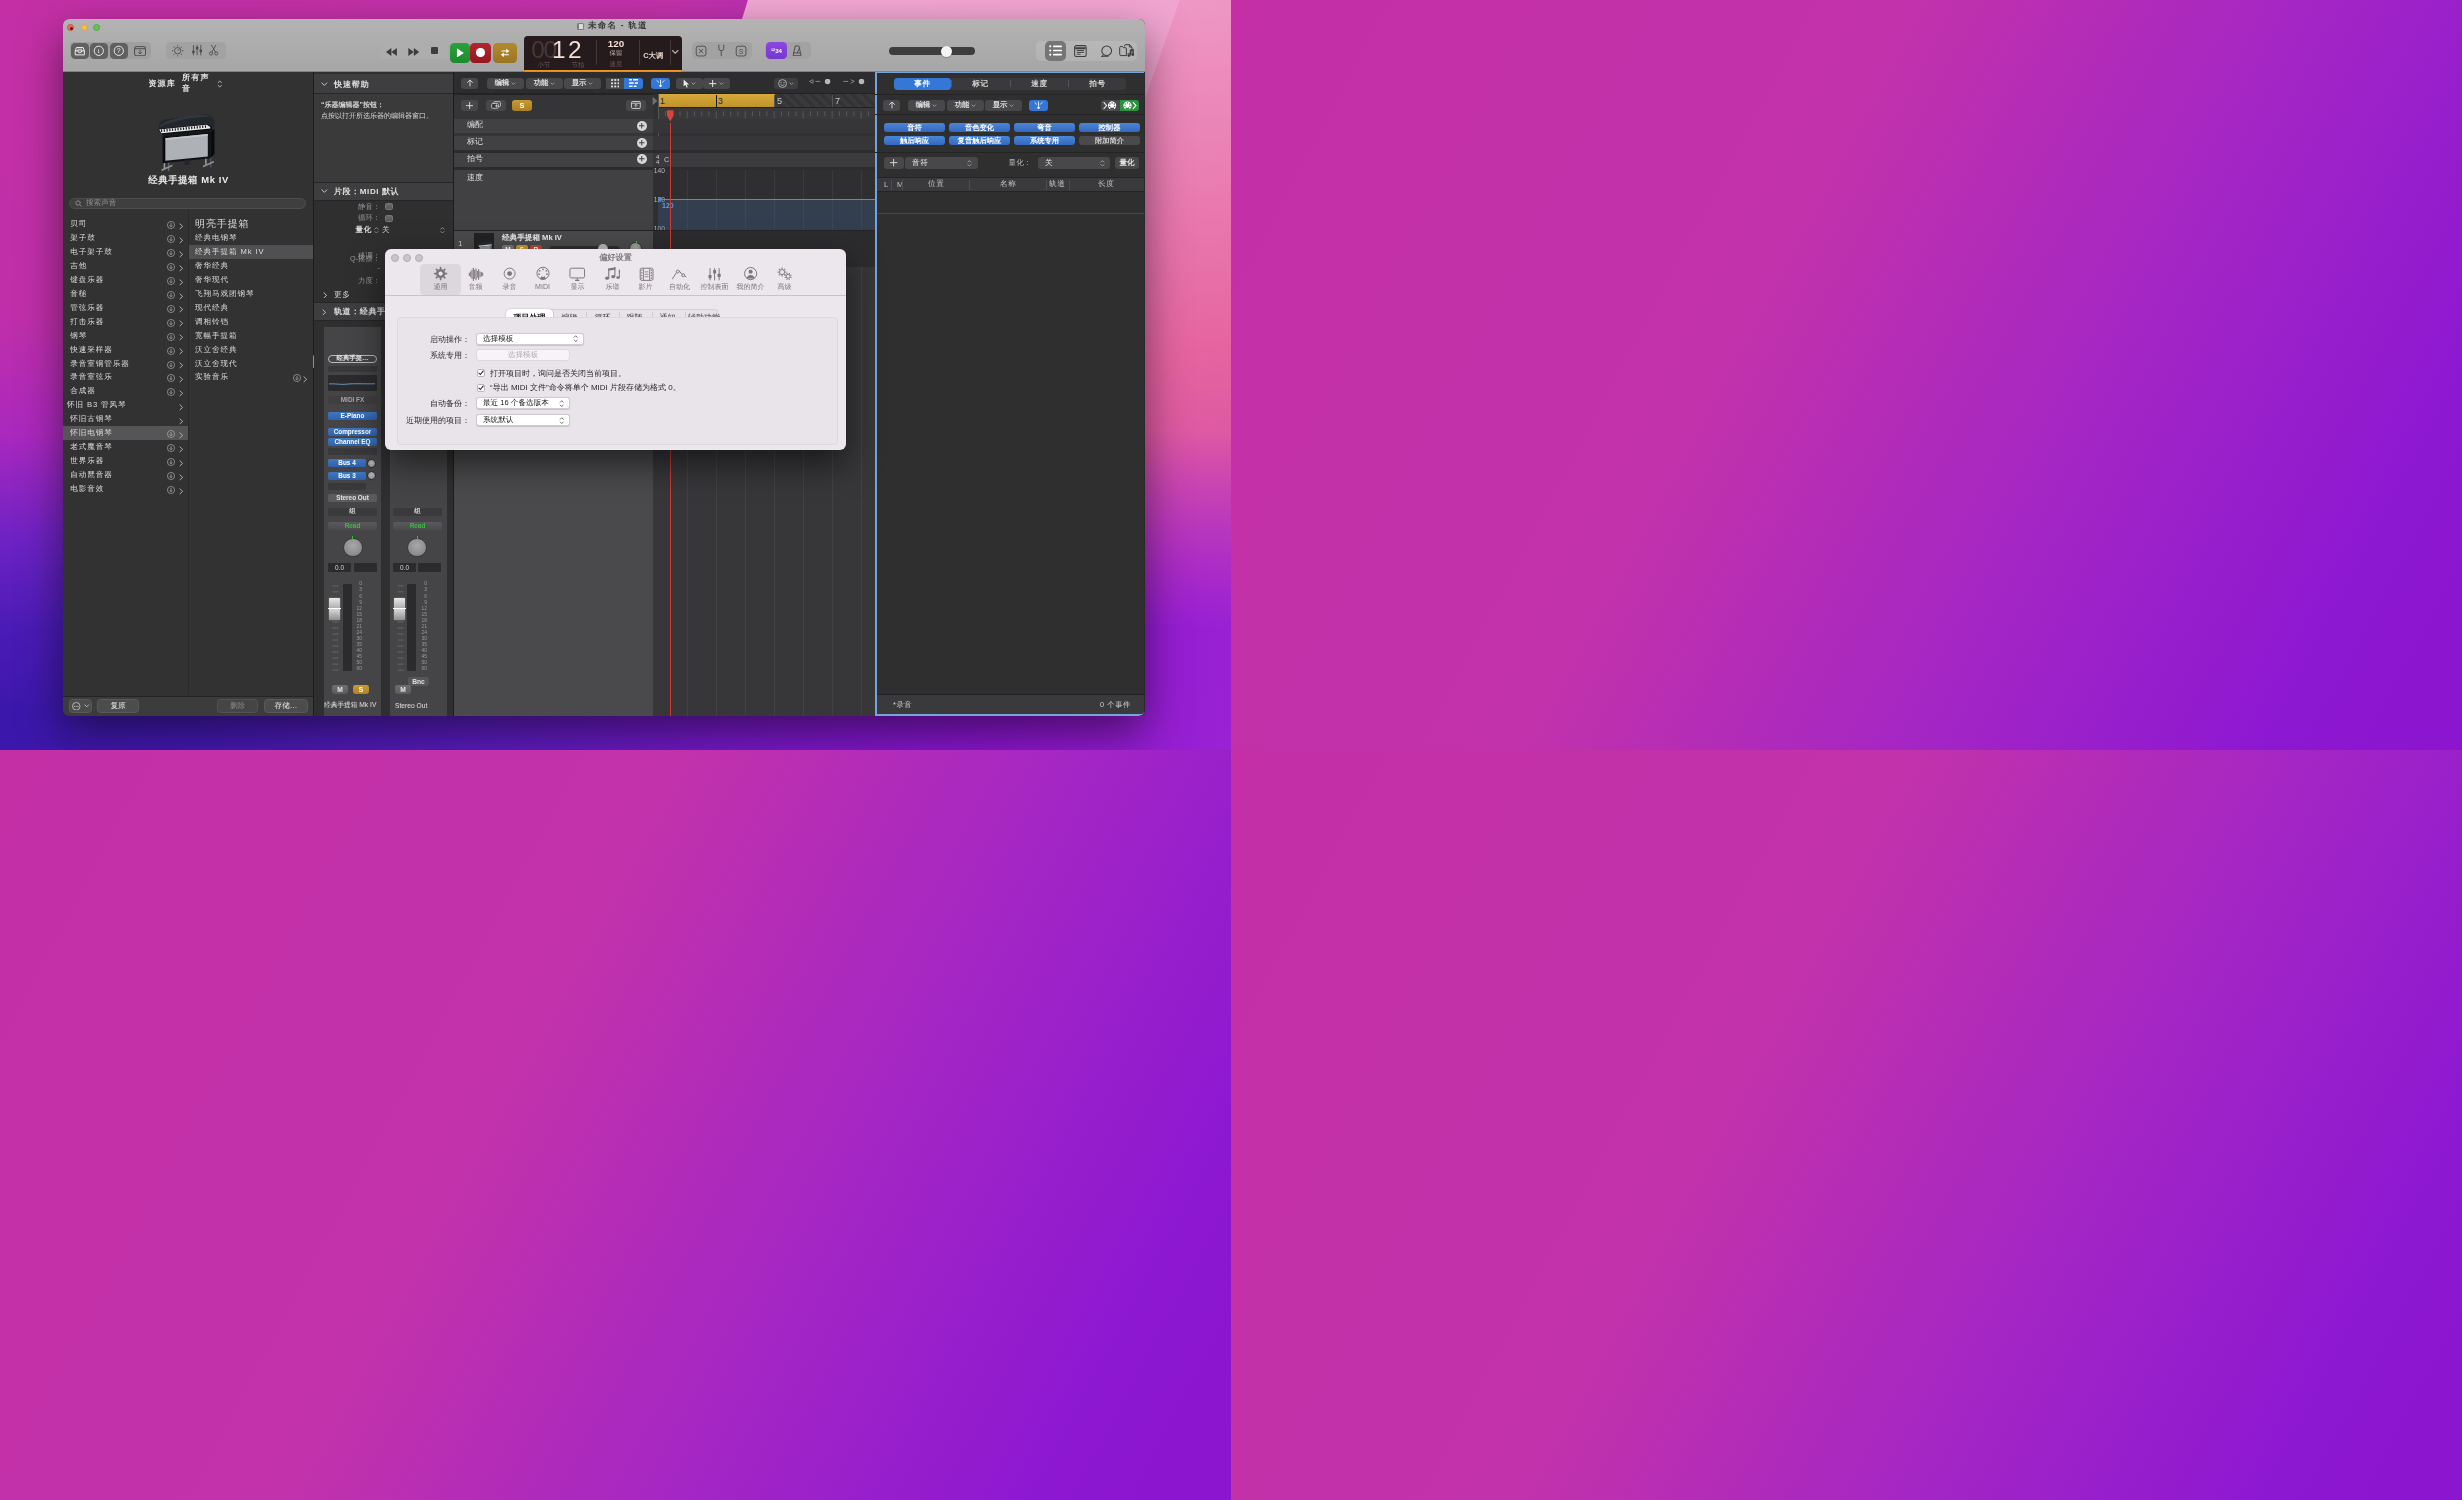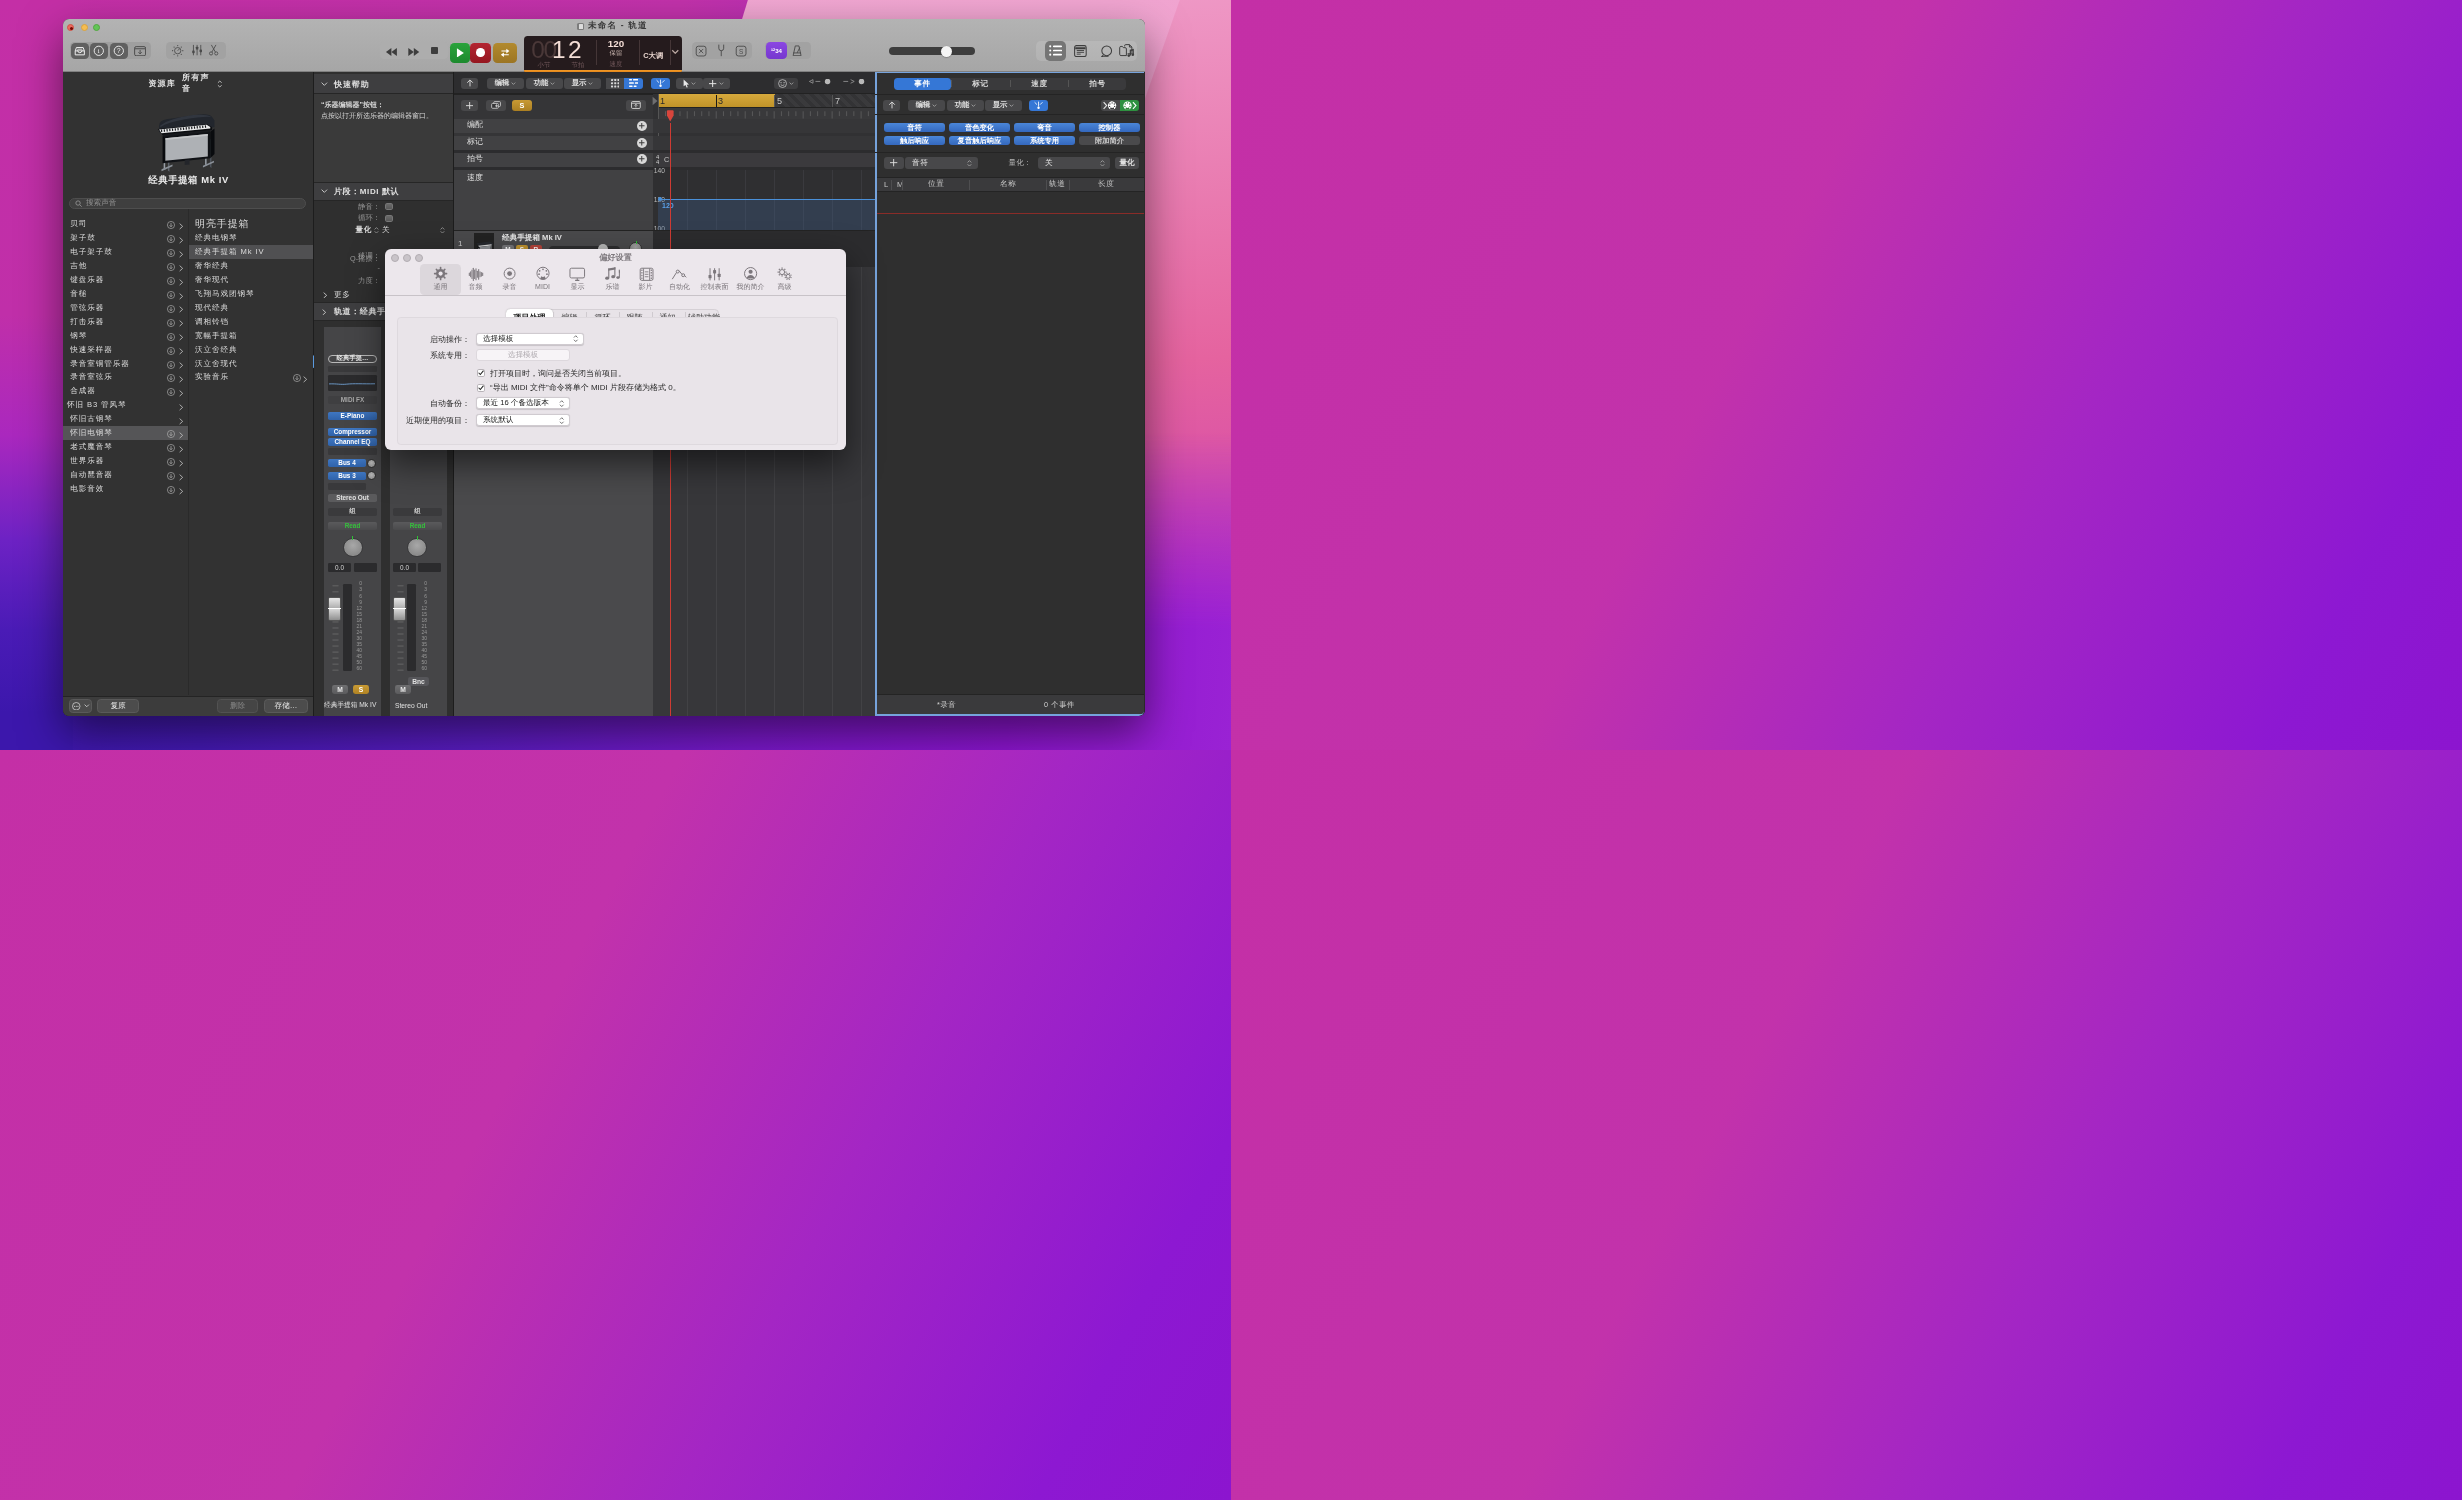--- a/index.html
+++ b/index.html
@@ -980,22 +980,22 @@
 <div style="position:absolute;left:986px;top:158px;width:37px;height:15px;font-size:7.6px;color:#c8c8c8;display:flex;align-items:center;justify-content:flex-start;font-weight:400;letter-spacing:0.6px;">轨道</div>
 <div style="position:absolute;left:1035px;top:158px;width:37px;height:15px;font-size:7.6px;color:#c8c8c8;display:flex;align-items:center;justify-content:flex-start;font-weight:400;letter-spacing:0.6px;">长度</div>
 <div style="position:absolute;left:828px;top:161px;width:0.6px;height:10.4px;background:#4e4e50;"></div>
 <div style="position:absolute;left:839px;top:161px;width:0.6px;height:10.4px;background:#4e4e50;"></div>
 <div style="position:absolute;left:906px;top:161px;width:0.6px;height:10.4px;background:#4e4e50;"></div>
 <div style="position:absolute;left:983px;top:161px;width:0.6px;height:10.4px;background:#4e4e50;"></div>
 <div style="position:absolute;left:1006px;top:161px;width:0.6px;height:10.4px;background:#4e4e50;"></div>
 <div style="position:absolute;left:814px;top:194px;width:267px;height:1.1px;background:#8a2c28;"></div>
 <div style="position:absolute;left:814px;top:675px;width:267px;height:0.9px;background:#242424;"></div>
 <div style="position:absolute;left:814px;top:676px;width:267px;height:19px;background:#3a3a3c;border-radius:0 0 3.7px 0;"></div>
-<div style="position:absolute;left:830px;top:681px;width:61px;height:9.8px;font-size:7.3px;color:#d0d0d0;display:flex;align-items:center;justify-content:flex-start;font-weight:400;letter-spacing:0.6px;margin-left:44px;">*录音</div>
-<div style="position:absolute;left:939px;top:681px;width:73px;height:9.8px;font-size:7.3px;color:#d0d0d0;display:flex;align-items:center;justify-content:flex-end;font-weight:400;letter-spacing:0.6px;">0 个事件</div>
+<div style="position:absolute;left:830px;top:681px;width:61px;height:9.8px;font-size:7.3px;color:#d0d0d0;display:flex;align-items:center;justify-content:flex-start;font-weight:400;letter-spacing:0.6px;">*录音</div>
+<div style="position:absolute;left:995px;top:681px;width:73px;height:9.8px;font-size:7.3px;color:#d0d0d0;display:flex;align-items:center;justify-content:flex-end;font-weight:400;letter-spacing:0.6px;">0 个事件</div>
 </div>
 <div class="dlg">
 <div style="position:absolute;left:6.1px;top:4.9px;width:8px;height:8px;border-radius:50%;background:#c9c4c9;border:0.3px solid #b2adb2;"></div>
 <div style="position:absolute;left:18px;top:4.9px;width:8px;height:8px;border-radius:50%;background:#c9c4c9;border:0.3px solid #b2adb2;"></div>
 <div style="position:absolute;left:30px;top:4.9px;width:8px;height:8px;border-radius:50%;background:#c9c4c9;border:0.3px solid #b2adb2;"></div>
 <div style="position:absolute;left:0px;top:3px;width:461px;height:11px;font-size:8.2px;color:#7e797e;display:flex;align-items:center;justify-content:center;font-weight:700;">偏好设置</div>
 <div style="position:absolute;left:35px;top:14.6px;width:41px;height:31px;background:#dcd7dc;border-radius:4.3px;"></div>
 <div style="position:absolute;left:45px;top:17px;width:21px;height:16px;display:flex;align-items:center;justify-content:center">
       <svg width="15.2" height="15.2" viewBox="0 0 25 25">
         <g fill="#7b767b">

